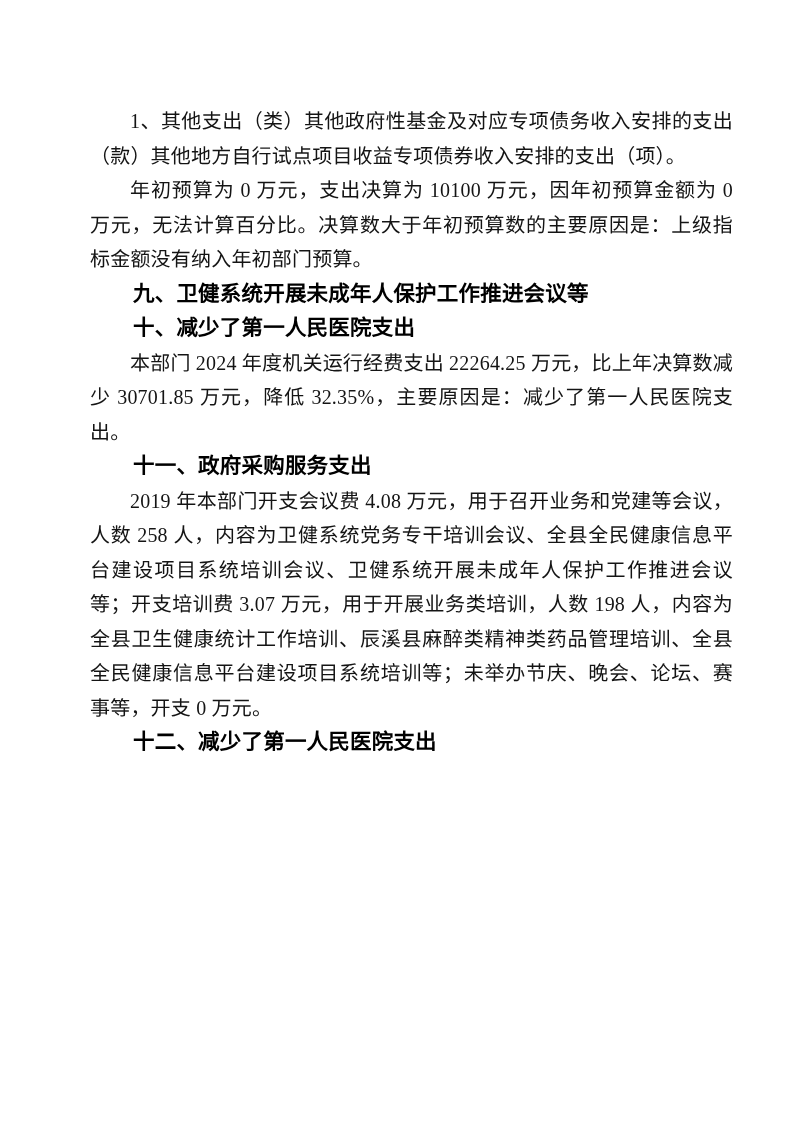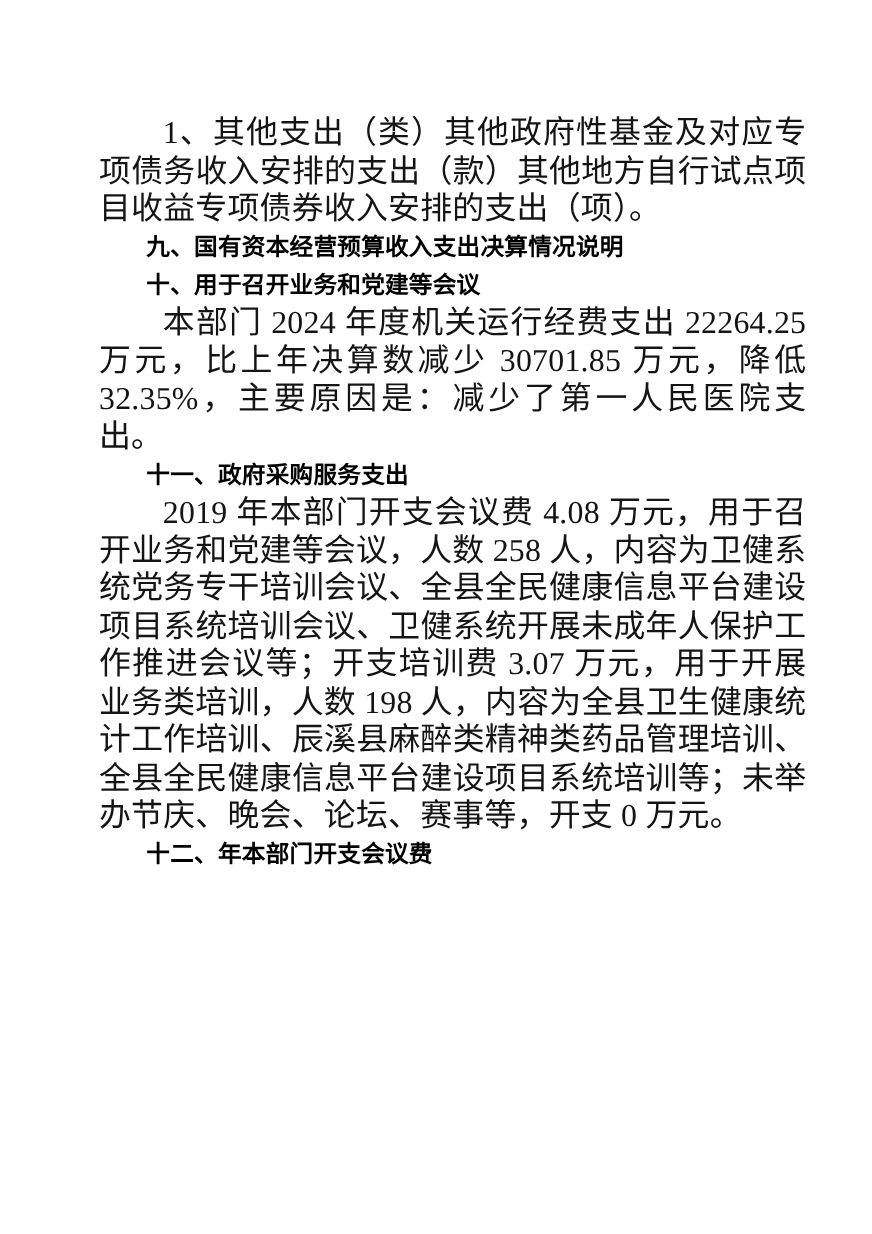--- a/index.html
+++ b/index.html
@@ -16,21 +16,21 @@
     box-sizing: border-box;
   }
   .content {
     box-sizing: border-box;
     width: 100%;
     height: 100%;
     padding: 104px 60px 0 90px;
   }
   .para {
     font-family: "Liberation Serif", "DejaVu Serif", serif;
-    font-size: 29px;
+    font-size: 20px;
     line-height: 34.5px;
     color: #141414;
     text-align: justify;
     text-justify: inter-character;
     text-indent: 2em;
     margin: 0;
     letter-spacing: 0.2px;
   }
   .heading {
     font-family: "Liberation Sans", "DejaVu Sans", sans-serif;
@@ -42,20 +42,21 @@
     margin: 0;
     letter-spacing: 0.2px;
   }
 </style>
 </head>
 <body>
 
 <div class="page">
   <div class="content">
     <p class="para">1、其他支出（类）其他政府性基金及对应专项债务收入安排的支出（款）其他地方自行试点项目收益专项债券收入安排的支出（项）。</p>
-    <p class="heading">九、国有资本经营预算收入支出决算情况说明</p>
-    <p class="heading">十、用于召开业务和党建等会议</p>
+    <p class="para">年初预算为 0 万元，支出决算为 10100 万元，因年初预算金额为 0 万元，无法计算百分比。决算数大于年初预算数的主要原因是：上级指标金额没有纳入年初部门预算。</p>
+    <p class="heading">九、卫健系统开展未成年人保护工作推进会议等</p>
+    <p class="heading">十、减少了第一人民医院支出</p>
     <p class="para">本部门 2024 年度机关运行经费支出 22264.25 万元，比上年决算数减少 30701.85 万元，降低 32.35%，主要原因是：减少了第一人民医院支出。</p>
     <p class="heading">十一、政府采购服务支出</p>
     <p class="para">2019 年本部门开支会议费 4.08 万元，用于召开业务和党建等会议，人数 258 人，内容为卫健系统党务专干培训会议、全县全民健康信息平台建设项目系统培训会议、卫健系统开展未成年人保护工作推进会议等；开支培训费 3.07 万元，用于开展业务类培训，人数 198 人，内容为全县卫生健康统计工作培训、辰溪县麻醉类精神类药品管理培训、全县全民健康信息平台建设项目系统培训等；未举办节庆、晚会、论坛、赛事等，开支 0 万元。</p>
-    <p class="heading">十二、年本部门开支会议费</p>
+    <p class="heading">十二、减少了第一人民医院支出</p>
   </div>
 </div>
 
 </body></html>

